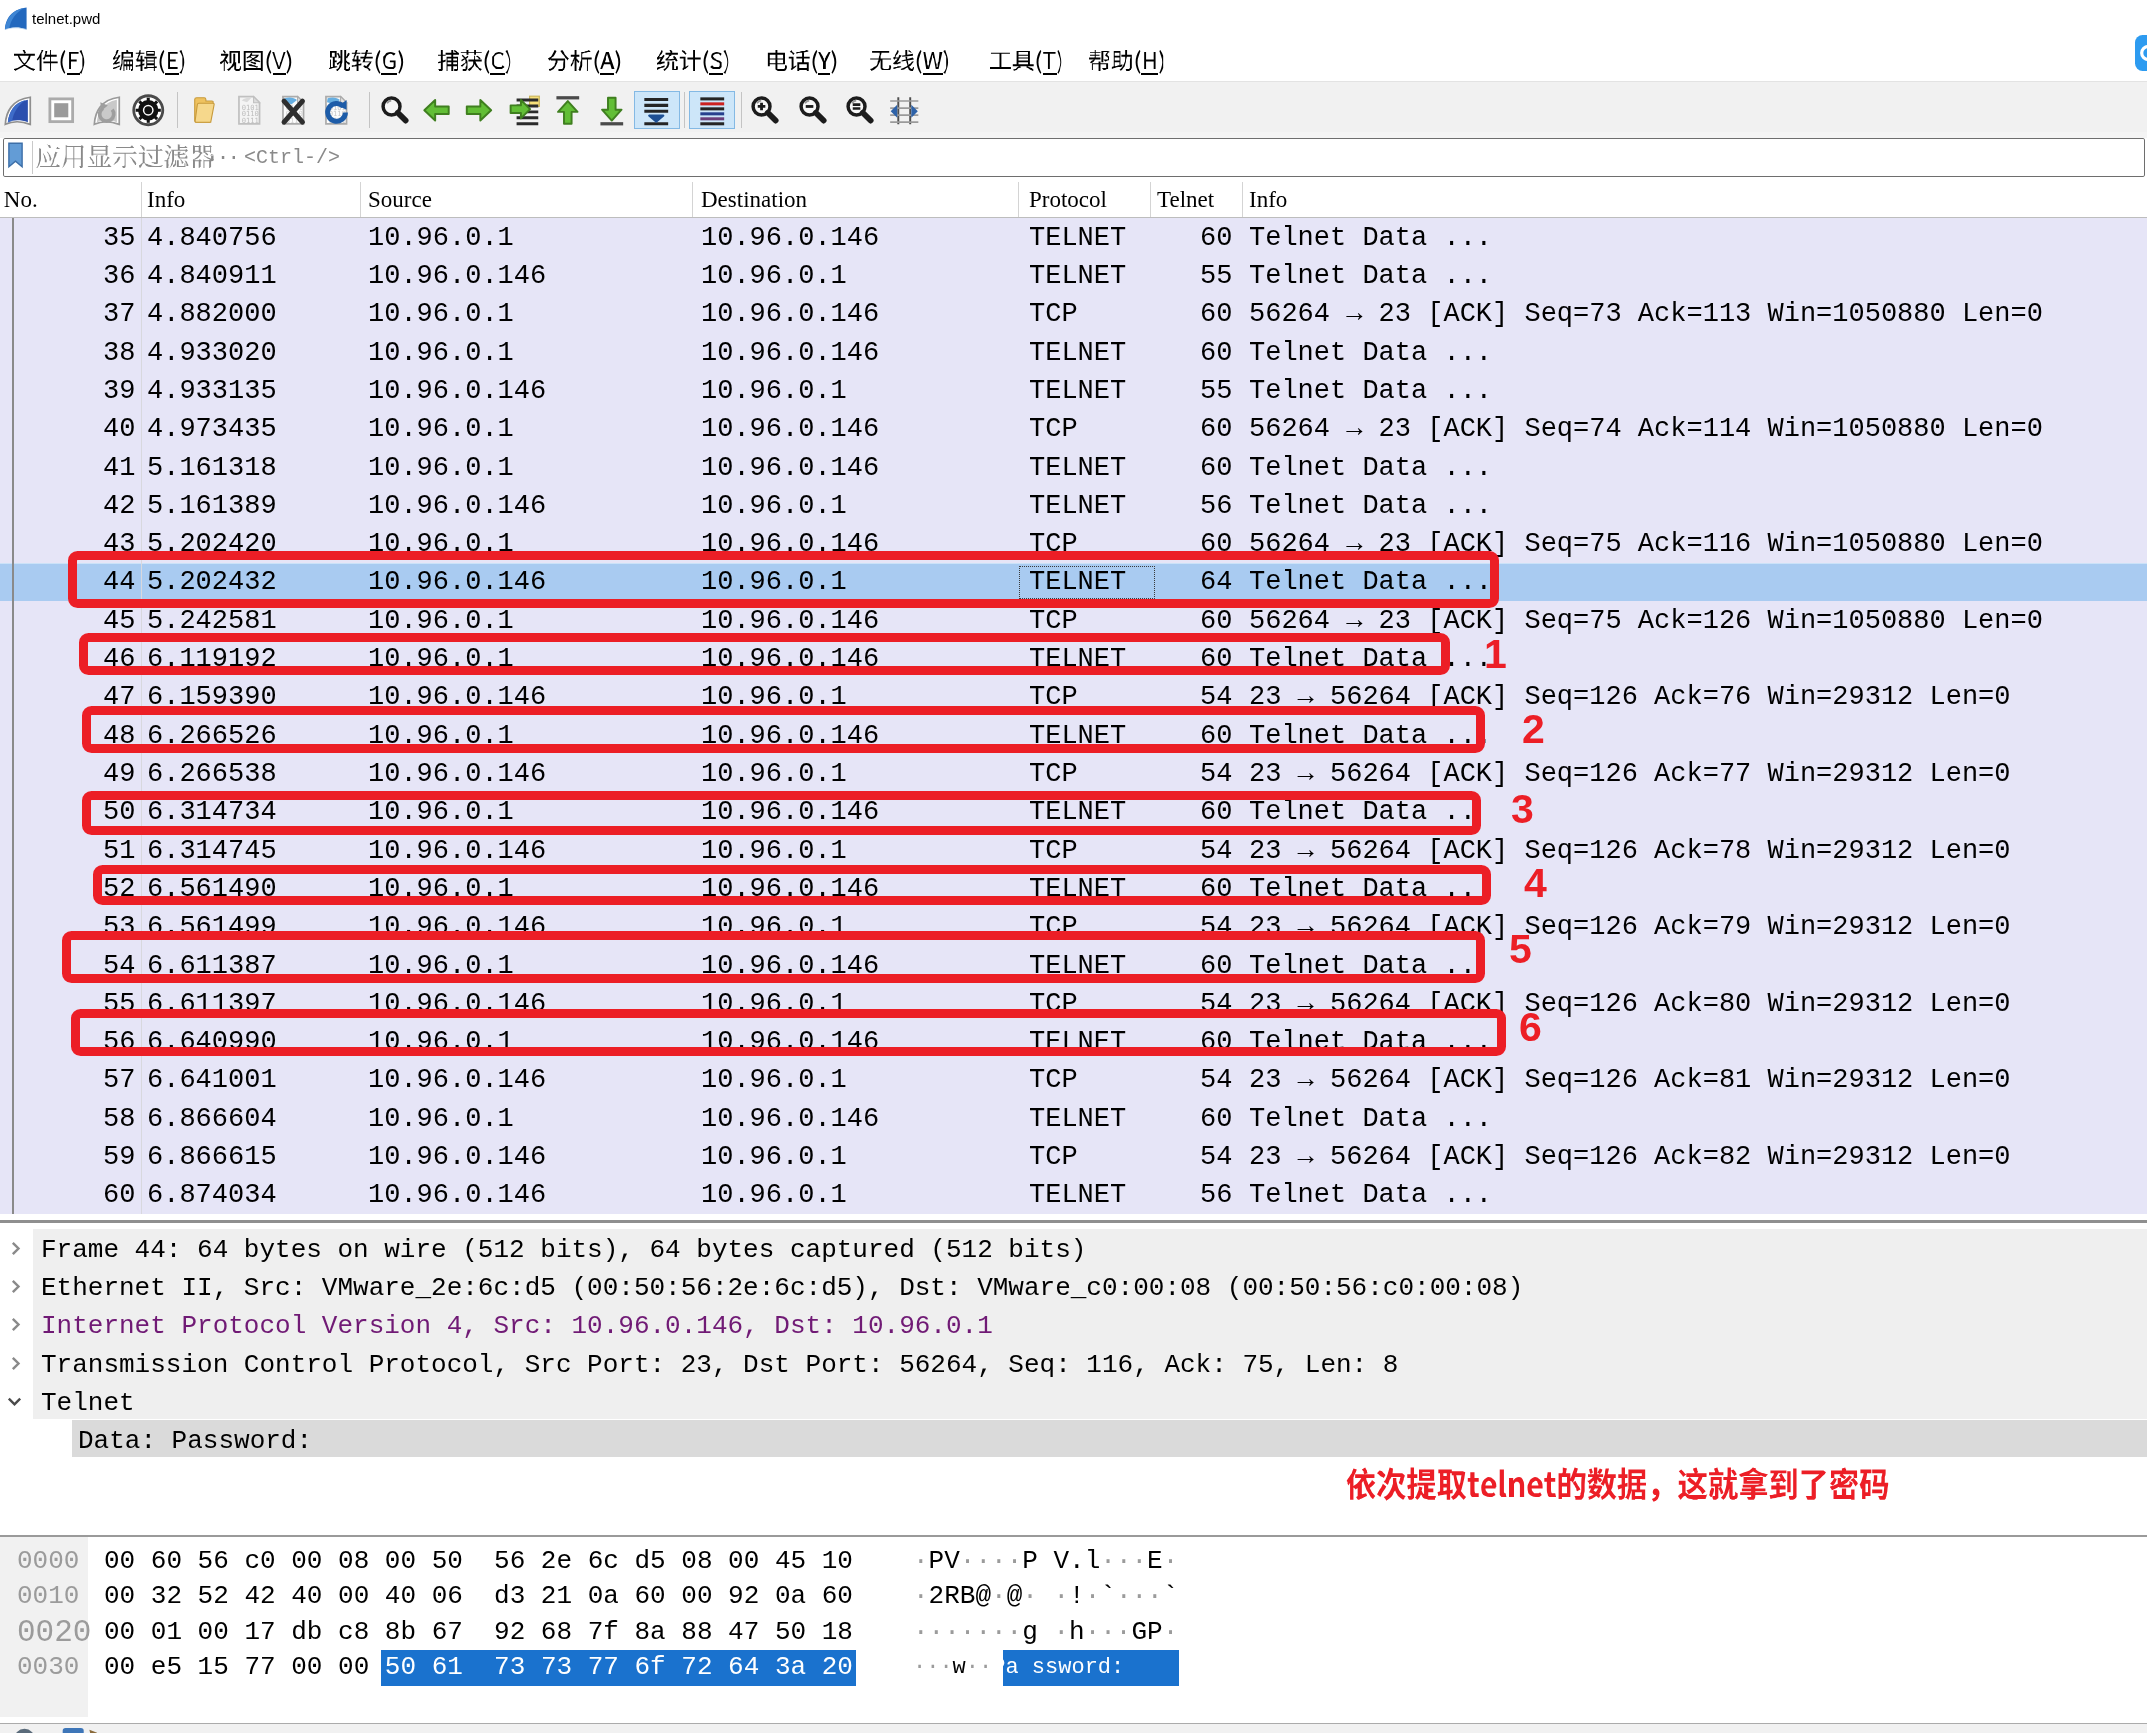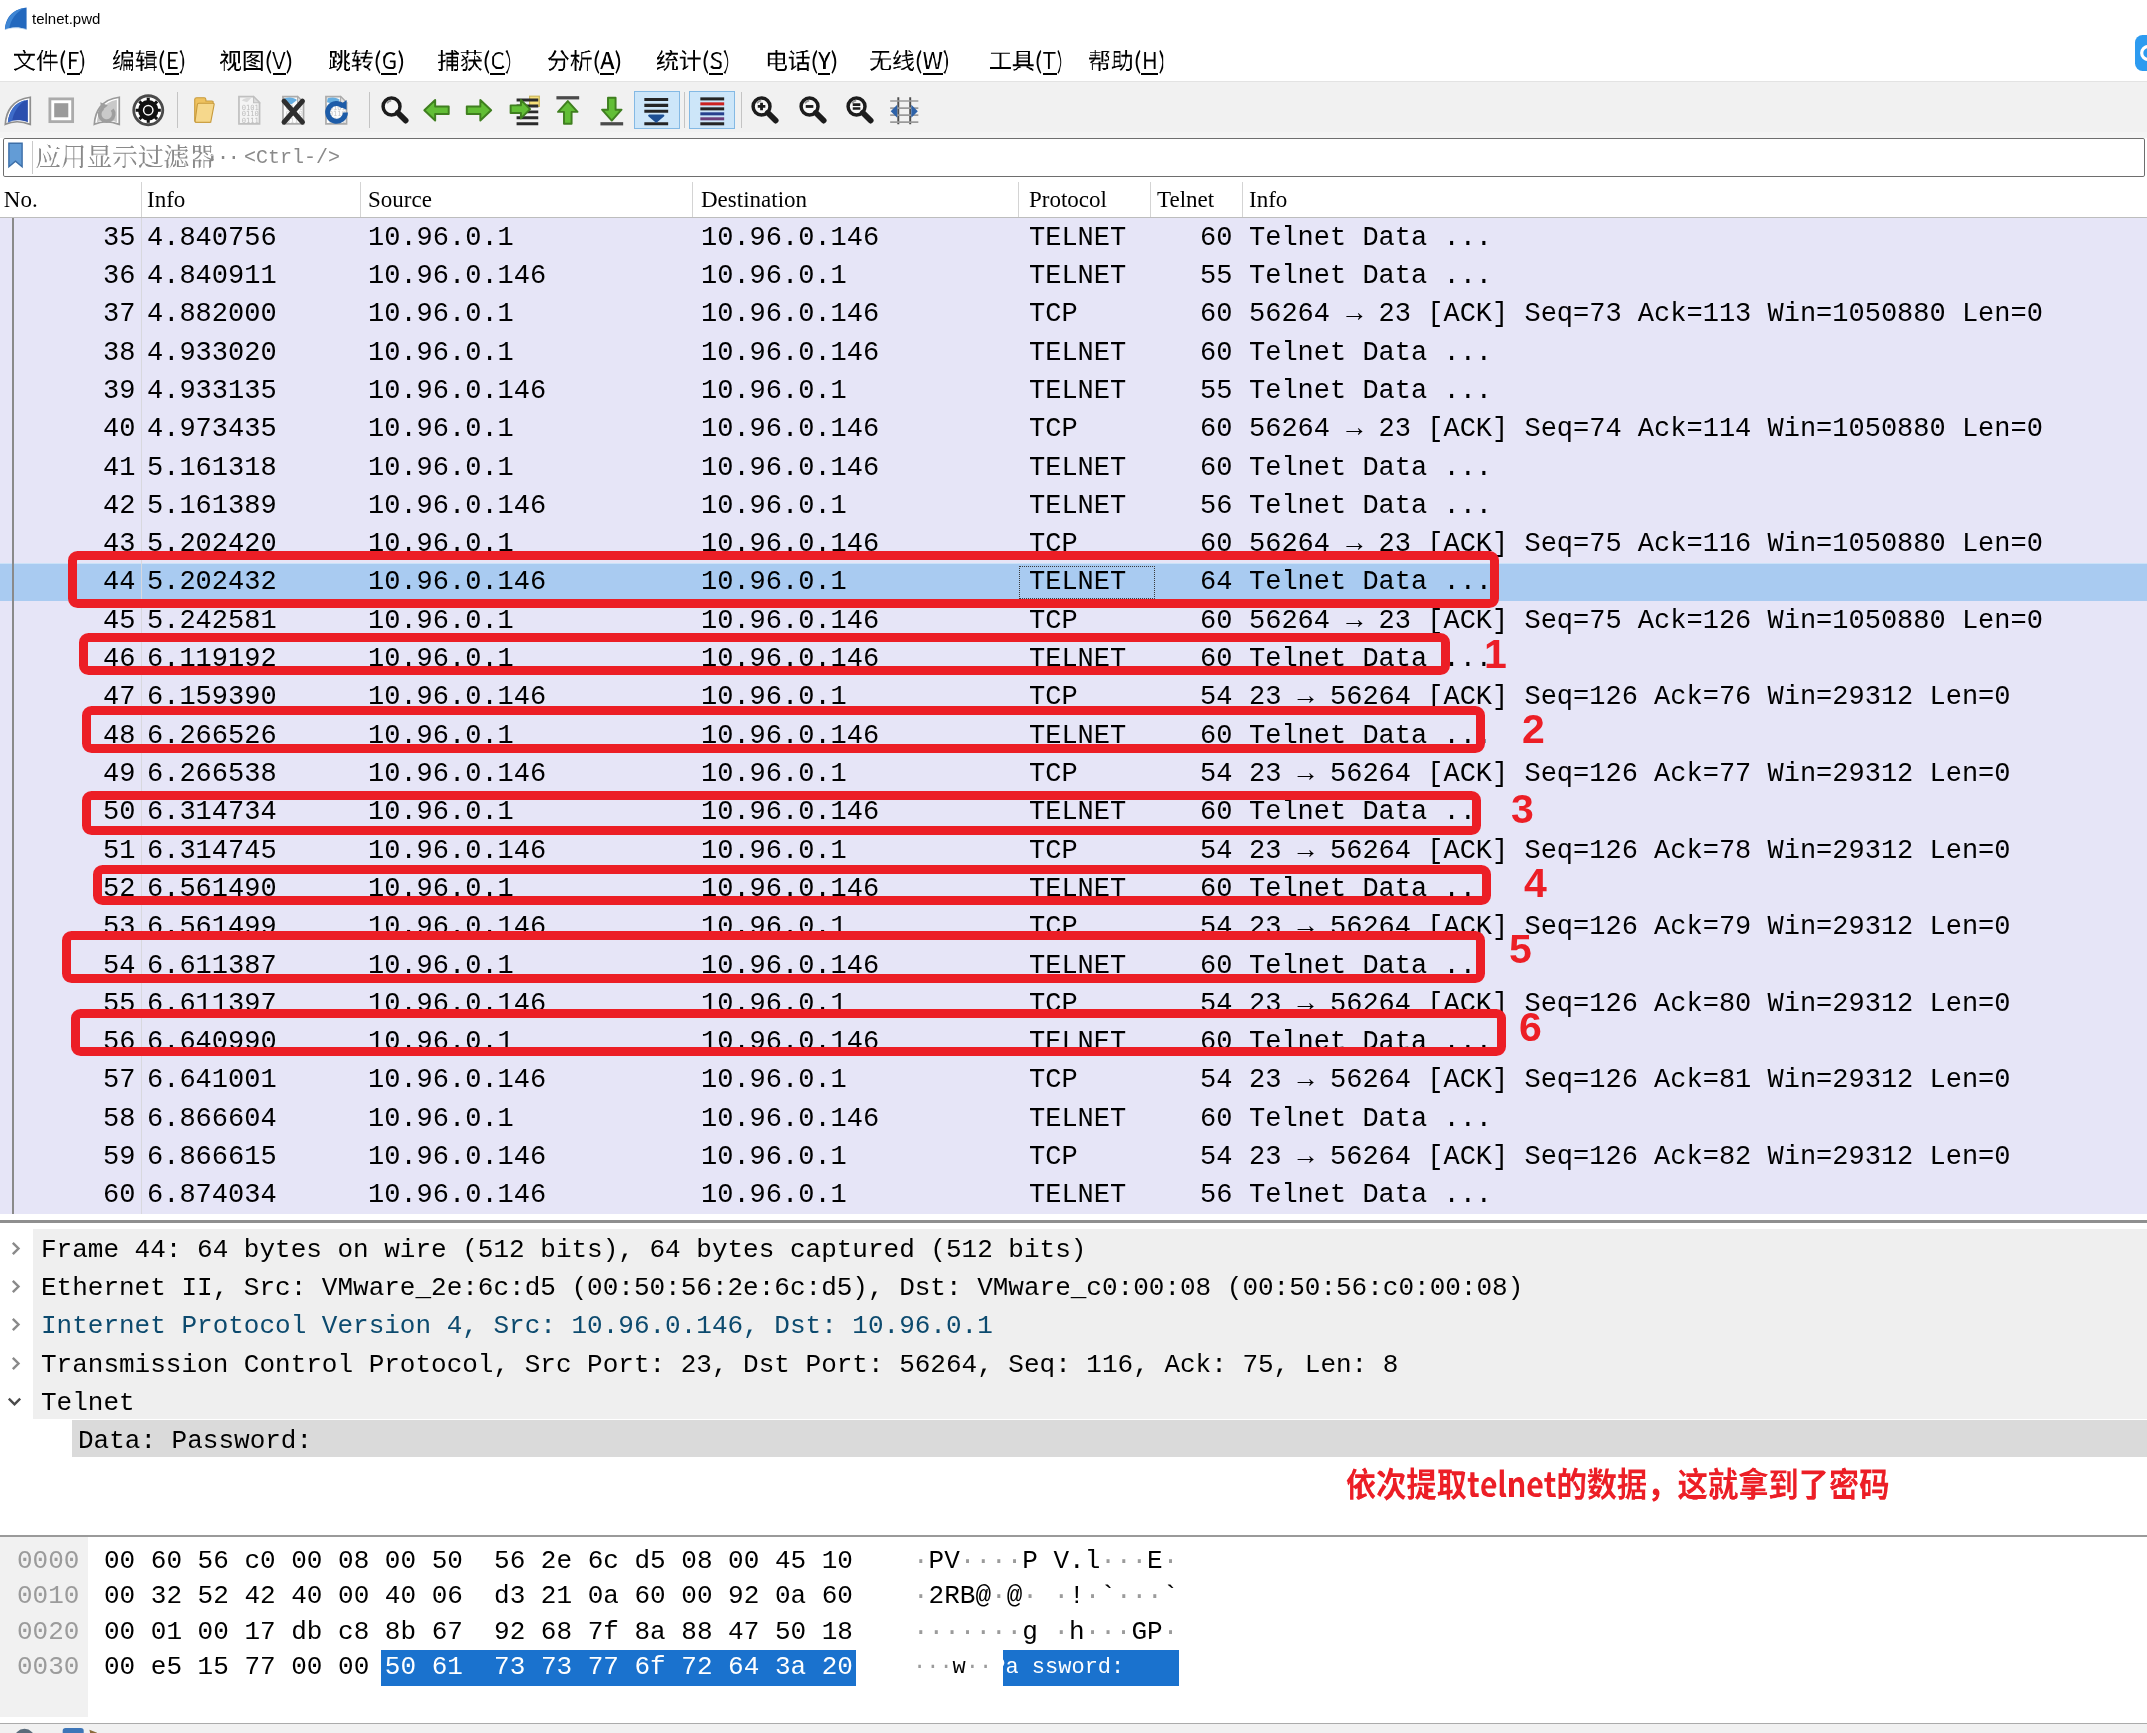--- a/index.html
+++ b/index.html
@@ -281,21 +281,21 @@
 <div class="a" style="left:1524px;top:853px;line-height:61px;font-family:'Liberation Sans', sans-serif;font-size:41px;color:#EC1E26;font-weight:bold;">4</div>
 <div class="a" style="left:1509px;top:919px;line-height:61px;font-family:'Liberation Sans', sans-serif;font-size:41px;color:#EC1E26;font-weight:bold;">5</div>
 <div class="a" style="left:1519px;top:997px;line-height:61px;font-family:'Liberation Sans', sans-serif;font-size:41px;color:#EC1E26;font-weight:bold;">6</div>
 <div class="a" style="left:0px;top:1214px;width:2148px;height:5.7px;background:#fff;"></div>
 <div class="a" style="left:0px;top:1220px;width:2148px;height:2.9px;background:#8F8F8F;"></div>
 <div class="a" style="left:0px;top:1223px;width:2148px;height:313px;background:#fff;"></div>
 <div class="a" style="left:33px;top:1229px;width:2114px;height:190px;background:#EFEFEF;"></div>
 <div class="a" style="left:72px;top:1420px;width:2076px;height:37px;background:#DADADA;"></div>
 <div class="a" style="left:41px;top:1231px;line-height:39px;font-family:'Liberation Mono', monospace;font-size:26px;color:#000;font-weight:normal;">Frame 44: 64 bytes on wire (512 bits), 64 bytes captured (512 bits)</div>
 <div class="a" style="left:41px;top:1269px;line-height:39px;font-family:'Liberation Mono', monospace;font-size:26px;color:#000;font-weight:normal;">Ethernet II, Src: VMware_2e:6c:d5 (00:50:56:2e:6c:d5), Dst: VMware_c0:00:08 (00:50:56:c0:00:08)</div>
-<div class="a" style="left:41px;top:1307px;line-height:39px;font-family:'Liberation Mono', monospace;font-size:26px;color:#0c4a6e;font-weight:normal;">Internet Protocol Version 4, Src: 10.96.0.146, Dst: 10.96.0.1</div>
+<div class="a" style="left:41px;top:1307px;line-height:39px;font-family:'Liberation Mono', monospace;font-size:26px;color:#701a75;font-weight:normal;">Internet Protocol Version 4, Src: 10.96.0.146, Dst: 10.96.0.1</div>
 <div class="a" style="left:41px;top:1346px;line-height:39px;font-family:'Liberation Mono', monospace;font-size:26px;color:#000;font-weight:normal;">Transmission Control Protocol, Src Port: 23, Dst Port: 56264, Seq: 116, Ack: 75, Len: 8</div>
 <div class="a" style="left:41px;top:1384px;line-height:39px;font-family:'Liberation Mono', monospace;font-size:26px;color:#000;font-weight:normal;">Telnet</div>
 <div class="a" style="left:78px;top:1422px;line-height:39px;font-family:'Liberation Mono', monospace;font-size:26px;color:#000;font-weight:normal;">Data: Password:</div>
 <svg class="a" style="left:7.6px;top:1240px" width="15.3" height="17" viewBox="0 0 16 18">
     <path d="M5,3 L11,9 L5,15" fill="none" stroke="#8A8A8A" stroke-width="2.6"></path>
   </svg>
 <svg class="a" style="left:7.6px;top:1278px" width="15.3" height="17" viewBox="0 0 16 18">
     <path d="M5,3 L11,9 L5,15" fill="none" stroke="#8A8A8A" stroke-width="2.6"></path>
   </svg>
 <svg class="a" style="left:7.6px;top:1316px" width="15.3" height="17" viewBox="0 0 16 18">
@@ -313,21 +313,21 @@
     </g>
   </svg>
 <div class="a" style="left:0px;top:1535px;width:2148px;height:1.9px;background:#9A9A9A;"></div>
 <div class="a" style="left:0px;top:1537px;width:88px;height:180px;background:#F1F1F1;"></div>
 <div class="a" style="left:17px;top:1542px;line-height:39px;font-family:'Liberation Mono', monospace;font-size:26px;color:#9B9B9B;font-weight:normal;">0000</div>
 <div class="a" style="left:104px;top:1542px;line-height:39px;font-family:'Liberation Mono', monospace;font-size:26px;color:#000;font-weight:normal;">00 60 56 c0 00 08 00 50  56 2e 6c d5 08 00 45 10</div>
 <div class="a" style="left:913px;top:1542px;line-height:39px;font-family:'Liberation Mono', monospace;font-size:26px;color:#000;font-weight:normal;"><span style="color:#9B9B9B">·</span><span style="color:#000">PV</span><span style="color:#9B9B9B">····</span><span style="color:#000">P</span><span style="color:#000"> </span><span style="color:#000">V.l</span><span style="color:#9B9B9B">···</span><span style="color:#000">E</span><span style="color:#9B9B9B">·</span></div>
 <div class="a" style="left:17px;top:1577px;line-height:39px;font-family:'Liberation Mono', monospace;font-size:26px;color:#9B9B9B;font-weight:normal;">0010</div>
 <div class="a" style="left:104px;top:1577px;line-height:39px;font-family:'Liberation Mono', monospace;font-size:26px;color:#000;font-weight:normal;">00 32 52 42 40 00 40 06  d3 21 0a 60 00 92 0a 60</div>
 <div class="a" style="left:913px;top:1577px;line-height:39px;font-family:'Liberation Mono', monospace;font-size:26px;color:#000;font-weight:normal;"><span style="color:#9B9B9B">·</span><span style="color:#000">2RB@</span><span style="color:#9B9B9B">·</span><span style="color:#000">@</span><span style="color:#9B9B9B">·</span><span style="color:#000"> </span><span style="color:#9B9B9B">·</span><span style="color:#000">!</span><span style="color:#9B9B9B">·</span><span style="color:#000">`</span><span style="color:#9B9B9B">···</span><span style="color:#000">`</span></div>
-<div class="a" style="left:17px;top:1613px;line-height:39px;font-family:'Liberation Mono', monospace;font-size:26px;color:#9B9B9B;font-weight:normal;">0020</div>
+<div class="a" style="left:17px;top:1613px;line-height:39px;font-family:'Liberation Mono', monospace;font-size:31px;color:#9B9B9B;font-weight:normal;">0020</div>
 <div class="a" style="left:104px;top:1613px;line-height:39px;font-family:'Liberation Mono', monospace;font-size:26px;color:#000;font-weight:normal;">00 01 00 17 db c8 8b 67  92 68 7f 8a 88 47 50 18</div>
 <div class="a" style="left:913px;top:1613px;line-height:39px;font-family:'Liberation Mono', monospace;font-size:26px;color:#000;font-weight:normal;"><span style="color:#9B9B9B">·······</span><span style="color:#000">g</span><span style="color:#000"> </span><span style="color:#9B9B9B">·</span><span style="color:#000">h</span><span style="color:#9B9B9B">···</span><span style="color:#000">GP</span><span style="color:#9B9B9B">·</span></div>
 <div class="a" style="left:17px;top:1648px;line-height:39px;font-family:'Liberation Mono', monospace;font-size:26px;color:#9B9B9B;font-weight:normal;">0030</div>
 <div class="a" style="left:381px;top:1650px;width:475px;height:36px;background:#1A72CE;"></div>
 <div class="a" style="left:1003px;top:1650px;width:176px;height:36px;background:#1A72CE;"></div>
 <div class="a" style="left:104px;top:1648px;line-height:39px;font-family:'Liberation Mono', monospace;font-size:26px;color:#000;font-weight:normal;"><span style="color:#000">00 e5 15 77 00 00 </span><span style="color:#fff">50 61  73 73 77 6f 72 64 3a 20</span></div>
 <div class="a" style="left:913px;top:1648px;line-height:39px;font-family:'Liberation Mono', monospace;font-size:22px;color:#000;font-weight:normal;"><span style="color:#9B9B9B">···</span><span style="color:#000">w</span><span style="color:#9B9B9B">··</span><span style="color:#fff">Pa ssword: </span></div>
 <div class="a" style="left:0px;top:1723px;width:2148px;height:1.9px;background:#ABABAB;"></div>
 <div class="a" style="left:0px;top:1724px;width:2148px;height:8.6px;background:#F1F1F1;"></div>
 <svg class="a" style="left:13.4px;top:1726px" width="86" height="6.7" viewBox="0 0 90 7">

